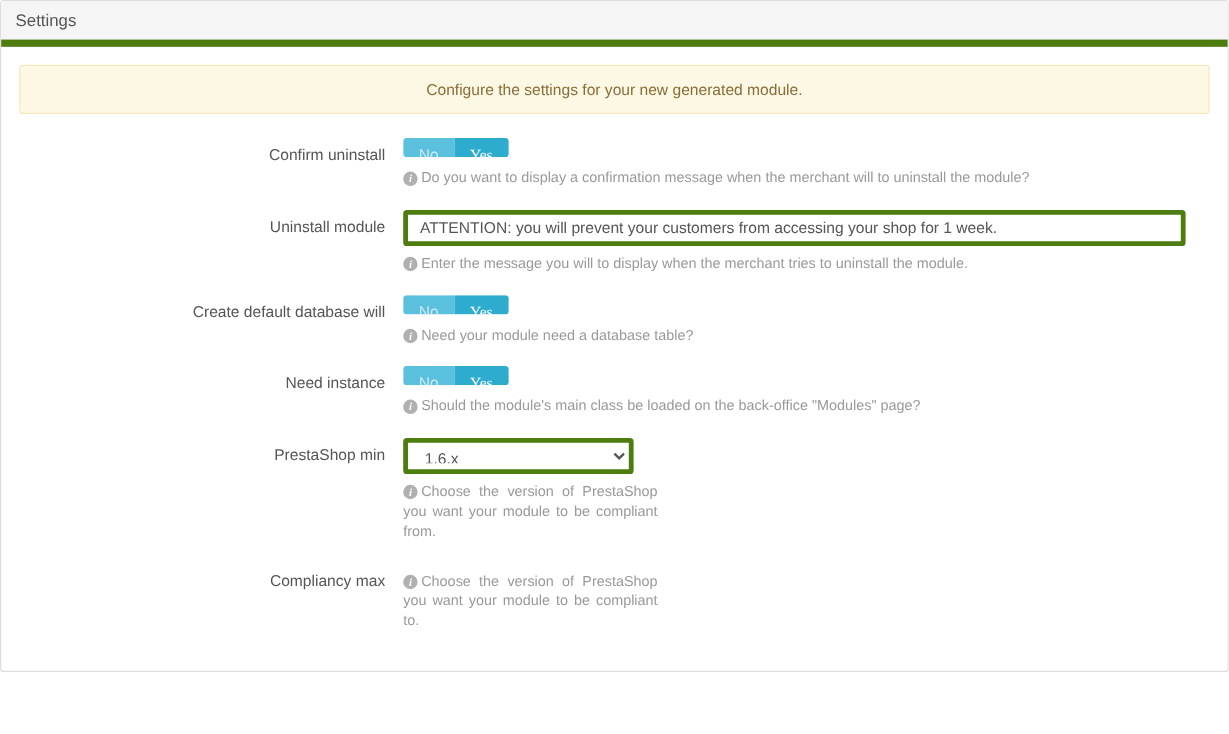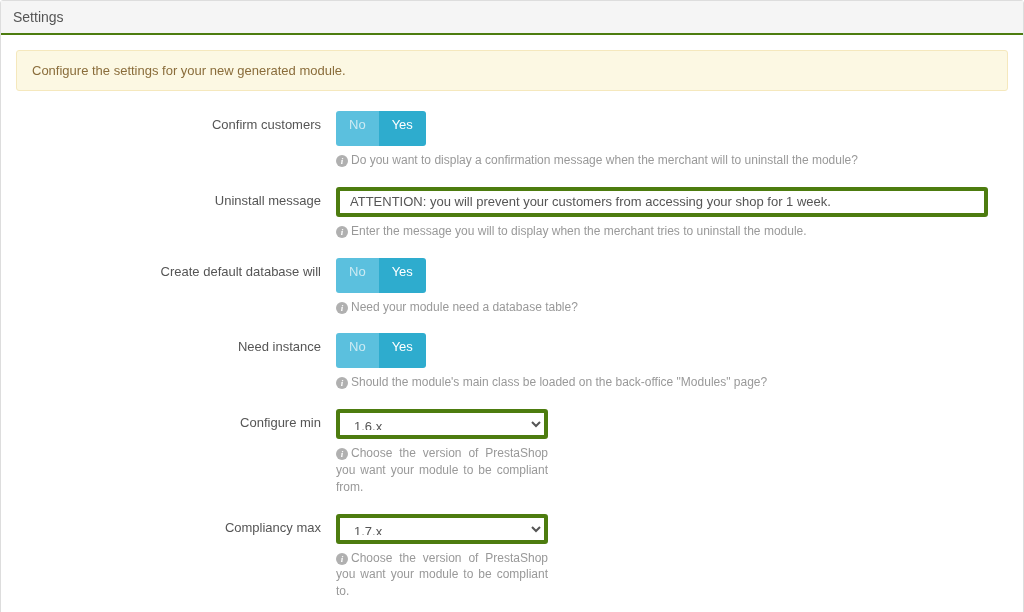--- a/index.html
+++ b/index.html
@@ -12,33 +12,34 @@
   }
   .wrapper { width: 1024px; }
   .panel {
     border: 1px solid #ddd;
     border-radius: 3px;
     margin: 0 0 15px 0;
   }
   .panel-heading {
     background: #f5f5f5;
     padding: 8px 12px;
-    border-bottom: 2px solid #4d7c0f;
+    border-bottom: 6px solid #4d7c0f;
     color: #555;
     font-size: 14px;
   }
   .panel-body { padding: 15px; }
   .alert {
     background: #fcf8e3;
     border: 1px solid #f5e8bd;
     color: #8a6d3b;
     padding: 12px 15px;
     margin-bottom: 20px;
     border-radius: 3px;
     font-size: 13px;
+    text-align: center;
   }
   .form-group {
     margin-bottom: 18px;
     display: flex;
     align-items: flex-start;
   }
   .control-label {
     width: 320px;
     text-align: right;
     padding-right: 15px;
@@ -48,32 +49,32 @@
     font-weight: normal;
   }
   .control-field {
     flex: 1;
     padding-right: 20px;
   }
   .switch {
     display: inline-flex;
     border-radius: 3px;
     overflow: hidden;
-    height: 35px;
+    height: 16px;
     line-height: 28px;
   }
   .switch-opt {
     padding: 0 13px;
     font-size: 13px;
     cursor: pointer;
     user-select: none;
     background: #eee;
     color: #999;
   }
-  .switch-opt.active { background: #2eacce; color: #fff; }
+  .switch-opt.active { background: #2eacce; color: #fff; font-family: Liberation Serif, serif; }
   .switch-opt.inactive-blue { background: #5bc0de; color: #cceaf3; }
   .help-block {
     color: #999;
     font-size: 12px;
     margin-top: 6px;
     line-height: 1.4;
   }
   .help-block.justify { text-align: justify; max-width: 212px; }
   .info-icon {
     display: inline-block;
@@ -93,47 +94,47 @@
     width: 100%;
     height: 30px;
     padding: 5px 10px;
     border: 4px solid #4d7c0f;
     border-radius: 3px;
     font-size: 13px;
     color: #555;
     background: #fff;
   }
   select.form-control {
-    width: 212px;
+    width: 192px;
   }
 </style>
 </head>
 <body>
 
 <div class="wrapper">
   <div class="panel">
     <div class="panel-heading">Settings</div>
     <div class="panel-body">
       <div class="alert">Configure the settings for your new generated module.</div>
 
       <div class="form-group">
-        <label class="control-label">Confirm customers</label>
+        <label class="control-label">Confirm uninstall</label>
         <div class="control-field">
           <div class="switch">
             <span class="switch-opt inactive-blue">No</span>
             <span class="switch-opt active">Yes</span>
           </div>
           <div class="help-block">
             <span class="info-icon">i</span><span>Do you want to display a confirmation message when the merchant will to uninstall the module?</span>
           </div>
         </div>
       </div>
 
       <div class="form-group">
-        <label class="control-label">Uninstall message</label>
+        <label class="control-label">Uninstall module</label>
         <div class="control-field">
           <input type="text" class="form-control" value="ATTENTION: you will prevent your customers from accessing your shop for 1 week." style="">
           <div class="help-block">
             <span class="info-icon">i</span><span>Enter the message you will to display when the merchant tries to uninstall the module.</span>
           </div>
         </div>
       </div>
 
       <div class="form-group">
         <label class="control-label">Create default database will</label>
@@ -155,37 +156,34 @@
             <span class="switch-opt inactive-blue">No</span>
             <span class="switch-opt active">Yes</span>
           </div>
           <div class="help-block">
             <span class="info-icon">i</span><span>Should the module's main class be loaded on the back-office "Modules" page?</span>
           </div>
         </div>
       </div>
 
       <div class="form-group">
-        <label class="control-label">Configure min</label>
+        <label class="control-label">PrestaShop min</label>
         <div class="control-field">
           <select class="form-control">
             <option>1.6.x</option>
           </select>
           <div class="help-block justify">
             <span class="info-icon">i</span><span>Choose the version of PrestaShop you want your module to be compliant from.</span>
           </div>
         </div>
       </div>
 
       <div class="form-group">
         <label class="control-label">Compliancy max</label>
         <div class="control-field">
-          <select class="form-control">
-            <option>1.7.x</option>
-          </select>
           <div class="help-block justify">
             <span class="info-icon">i</span><span>Choose the version of PrestaShop you want your module to be compliant to.</span>
           </div>
         </div>
       </div>
 
     </div>
   </div>
 
 </div>

